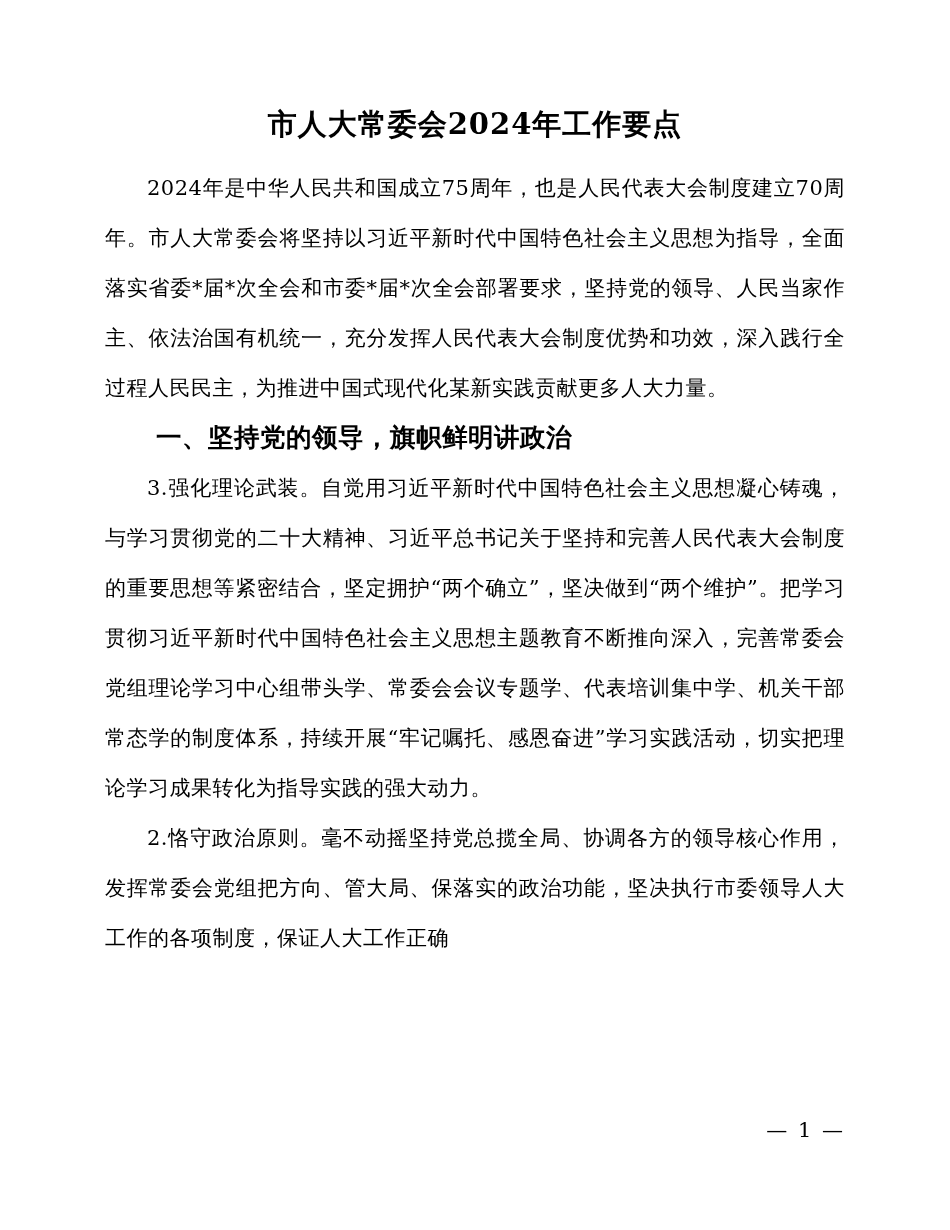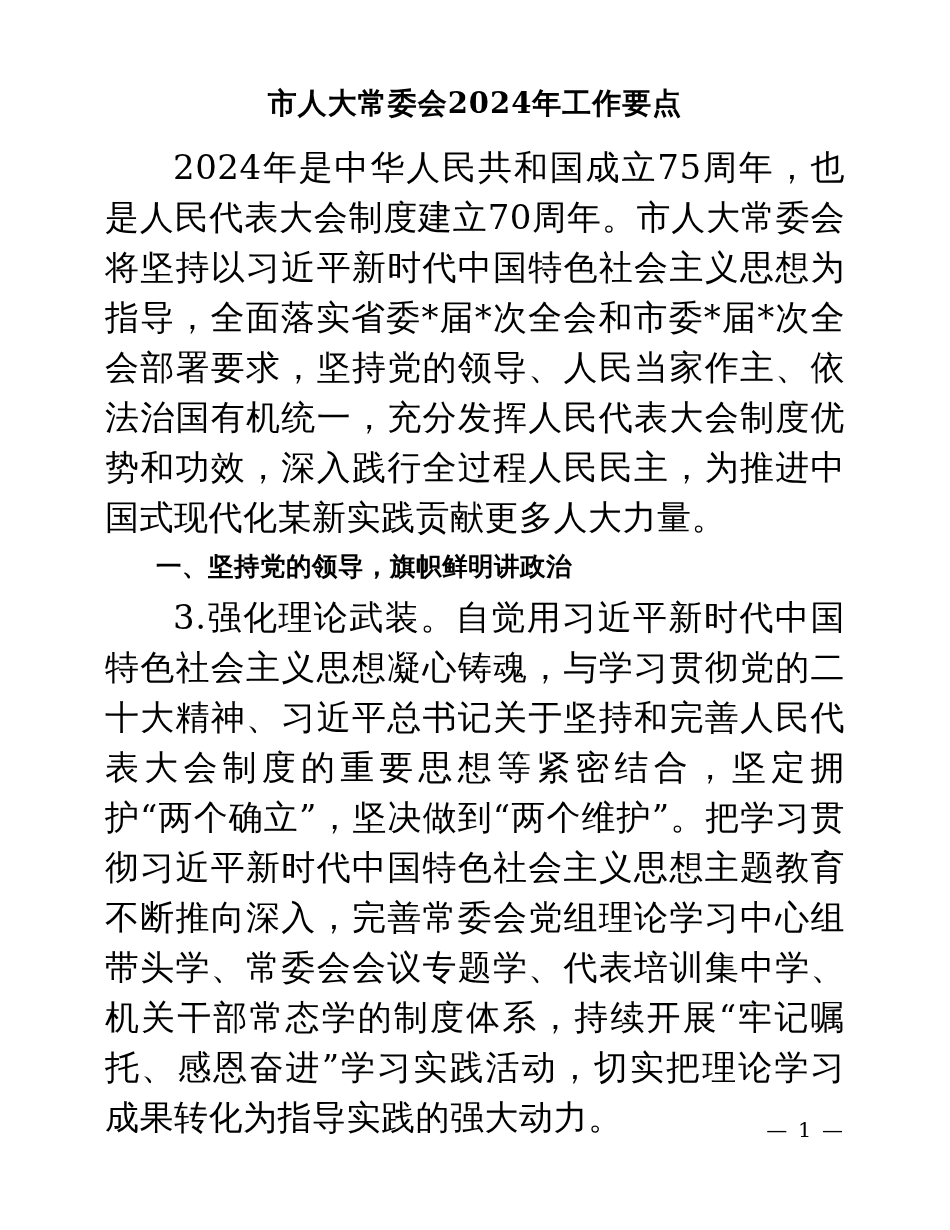--- a/index.html
+++ b/index.html
@@ -15,33 +15,33 @@
     position: relative;
     overflow: hidden;
   }
   .page {
     position: absolute;
     left: 0;
     top: 0;
     width: 950px;
     height: 1230px;
     box-sizing: border-box;
-    padding: 83px 105px 60px 105px;
+    padding: 104px 105px 60px 105px;
   }
   .doc-title {
     text-align: center;
     font-size: 29px;
     font-weight: bold;
     letter-spacing: 1px;
     line-height: 1.4;
     margin: 0 0 18px 0;
     font-family: "DejaVu Serif", "Liberation Serif", serif;
   }
   .para {
-    font-size: 34px;
+    font-size: 21px;
     line-height: 50px;
     text-align: justify;
     text-justify: inter-ideograph;
     text-indent: 2em;
     margin: 0;
     letter-spacing: 0.5px;
     font-family: "DejaVu Serif", "Liberation Serif", serif;
   }
   .heading {
     font-size: 25.5px;
@@ -67,16 +67,17 @@
 <div class="page">
 
   <h1 class="doc-title">市人大常委会2024年工作要点</h1>
 
   <p class="para">2024年是中华人民共和国成立75周年，也是人民代表大会制度建立70周年。市人大常委会将坚持以习近平新时代中国特色社会主义思想为指导，全面落实省委*届*次全会和市委*届*次全会部署要求，坚持党的领导、人民当家作主、依法治国有机统一，充分发挥人民代表大会制度优势和功效，深入践行全过程人民民主，为推进中国式现代化某新实践贡献更多人大力量。</p>
 
   <p class="heading">一、坚持党的领导，旗帜鲜明讲政治</p>
 
   <p class="para">3.强化理论武装。自觉用习近平新时代中国特色社会主义思想凝心铸魂，与学习贯彻党的二十大精神、习近平总书记关于坚持和完善人民代表大会制度的重要思想等紧密结合，坚定拥护“两个确立”，坚决做到“两个维护”。把学习贯彻习近平新时代中国特色社会主义思想主题教育不断推向深入，完善常委会党组理论学习中心组带头学、常委会会议专题学、代表培训集中学、机关干部常态学的制度体系，持续开展“牢记嘱托、感恩奋进”学习实践活动，切实把理论学习成果转化为指导实践的强大动力。</p>
 
+  <p class="para">2.恪守政治原则。毫不动摇坚持党总揽全局、协调各方的领导核心作用，发挥常委会党组把方向、管大局、保落实的政治功能，坚决执行市委领导人大工作的各项制度，保证人大工作正确</p>
 
   <div class="page-number">— 1 —</div>
 
 </div>
 
 </body></html>

